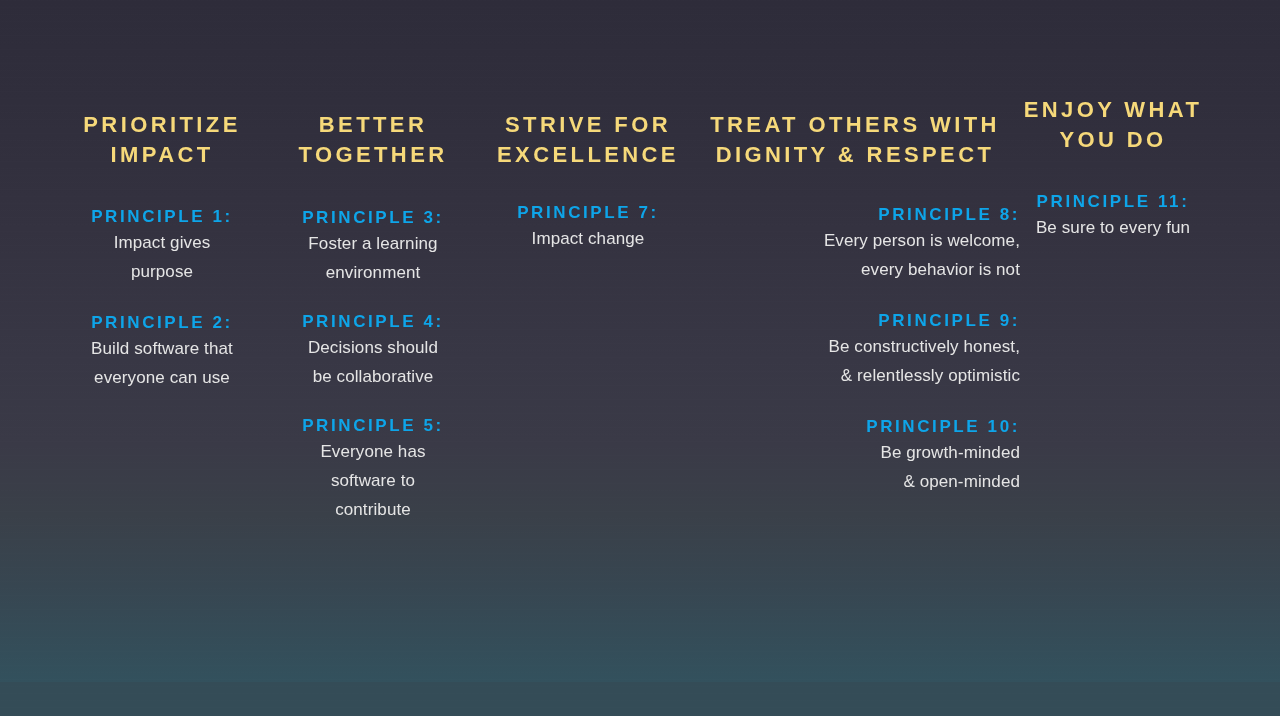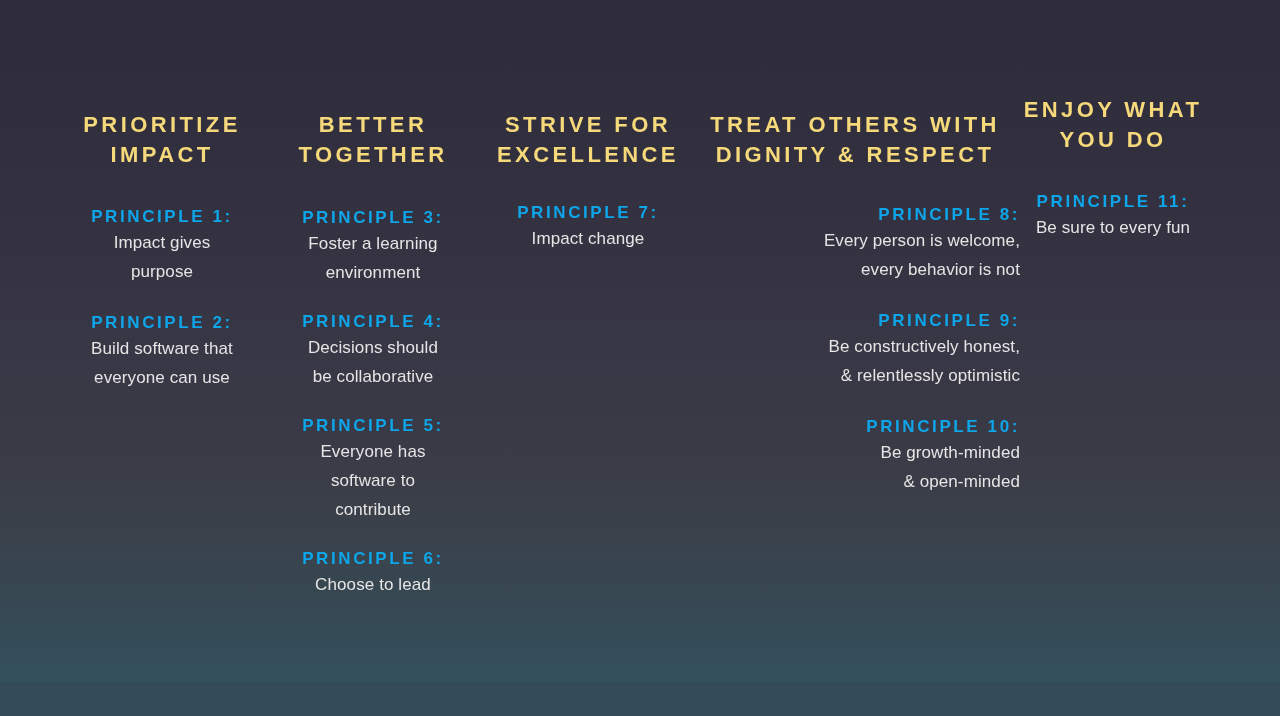--- a/index.html
+++ b/index.html
@@ -158,24 +158,20 @@
         <div class="p-label">PRINCIPLE 4:</div>
         <div class="p-text">Decisions should
 be collaborative</div>
       </div>
       <div class="principle">
         <div class="p-label">PRINCIPLE 5:</div>
         <div class="p-text">Everyone has
 software to
 contribute</div>
       </div>
-      <div class="principle">
-        <div class="p-label">PRINCIPLE 6:</div>
-        <div class="p-text">Choose to lead</div>
-      </div>
     </div>
   </div>
 
   <div class="column" id="col-2">
     <div class="col-heading">STRIVE FOR
 EXCELLENCE</div>
     <div class="principle-list">
       <div class="principle">
         <div class="p-label">PRINCIPLE 7:</div>
         <div class="p-text">Impact change</div>

